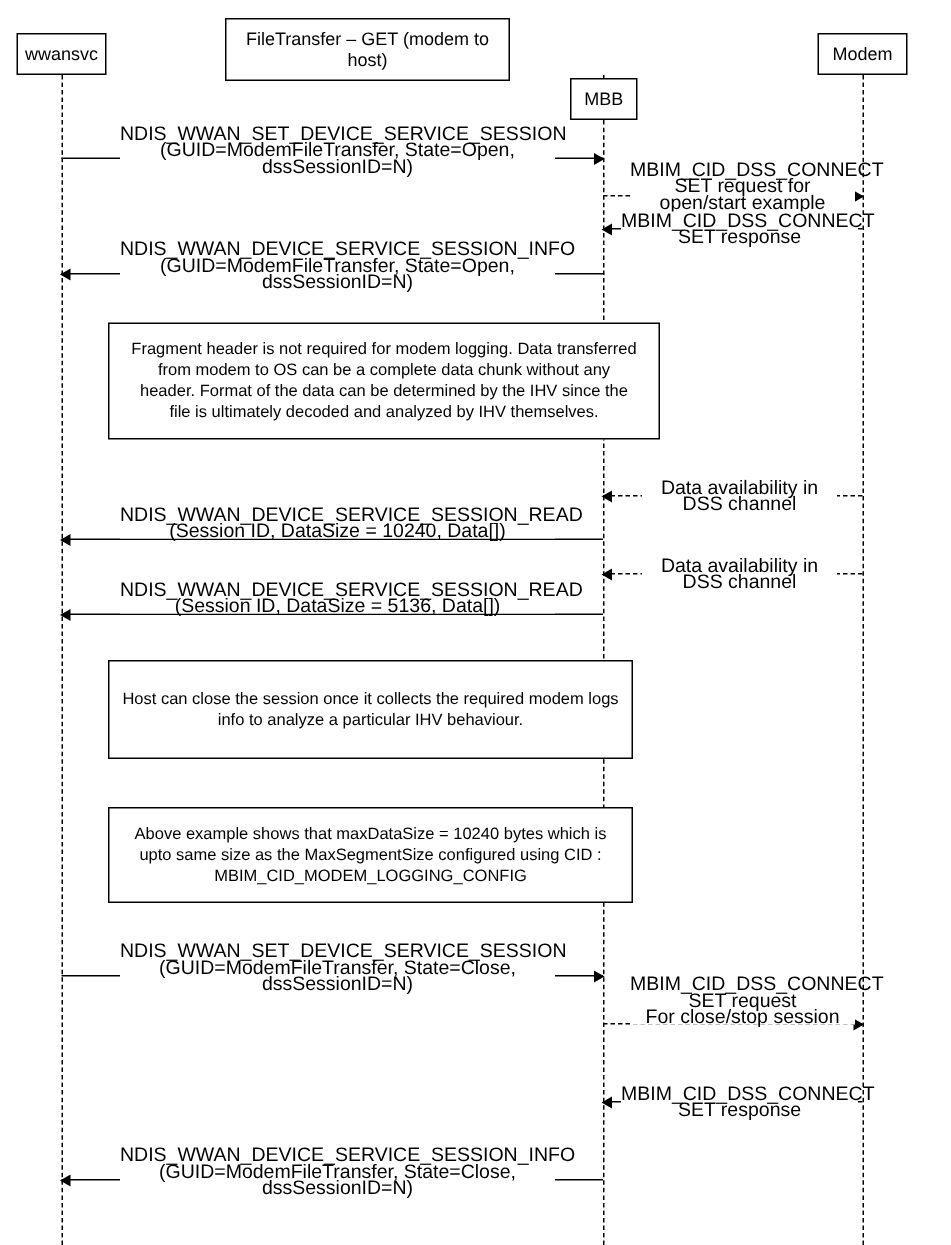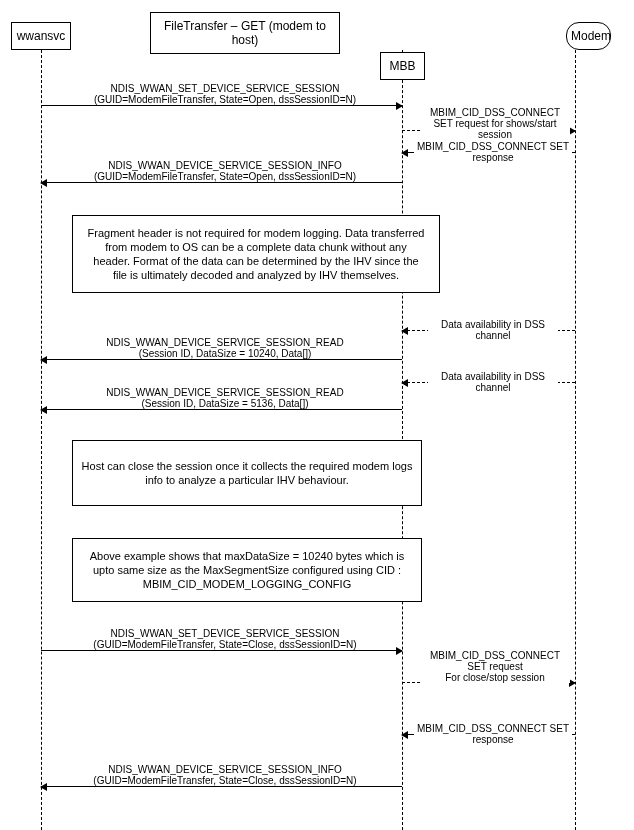--- a/index.html
+++ b/index.html
@@ -50,21 +50,21 @@
     border-left: 7px solid #000;
   }
   .arrow-l::before {
     left: -1px; top: -4px;
     border-top: 4px solid transparent;
     border-bottom: 4px solid transparent;
     border-right: 7px solid #000;
   }
   .label {
     position: absolute;
-    font-size: 10px;
+    font-size: 13px;
     line-height: 11px;
     text-align: center;
     z-index: 3;
     background: #fff;
   }
   .note-box {
     position: absolute;
     border: 1px solid #000;
     background: #fff;
     font-size: 11px;
@@ -74,35 +74,35 @@
     box-sizing: border-box;
     z-index: 4;
   }
 </style>
 </head>
 <body>
 
 <div class="actor-box" style="left:11px; top:22px; width:60px;">wwansvc</div>
 <div class="actor-box" style="left:150px; top:12px; width:190px; font-size:12px;">FileTransfer – GET (modem to host)</div>
 <div class="actor-box" style="left:380px; top:22px; width:45px;margin-top:30px;">MBB</div>
-<div class="actor-box" style="left:566px; top:22px; width:45px;border-radius:13px;">Modem</div>
+<div class="actor-box" style="left:545px; top:22px; width:60px;">Modem</div>
 
 <div class="lifeline" style="left:41px; top:50px; height:780px;"></div>
 <div class="lifeline" style="left:402px; top:50px; height:780px;"></div>
 <div class="lifeline" style="left:575px; top:50px; height:780px;"></div>
 
 <div class="label" style="left:80px; top:83px; width:290px;">
   <span>NDIS_WWAN_SET_DEVICE_SERVICE_SESSION</span><br>
   <span>(GUID=ModemFileTransfer, State=Open, dssSessionID=N)</span>
 </div>
 <div class="msg-line arrow-r" style="left:41px; top:105px; width:361px;"></div>
 
 <div class="label" style="left:420px; top:107px; width:150px;">
   <span>MBIM_CID_DSS_CONNECT</span><br>
-  <span>SET request for shows/start session</span>
+  <span>SET request for open/start example</span>
 </div>
 <div class="msg-line dashed arrow-r" style="left:402px; top:130px; width:173px;"></div>
 
 <div class="label" style="left:414px; top:141px; width:158px;">MBIM_CID_DSS_CONNECT SET response</div>
 <div class="msg-line arrow-l" style="left:402px; top:152px; width:173px;"></div>
 
 <div class="label" style="left:80px; top:160px; width:290px;">
   <span>NDIS_WWAN_DEVICE_SERVICE_SESSION_INFO</span><br>
   <span>(GUID=ModemFileTransfer, State=Open, dssSessionID=N)</span>
 </div>

